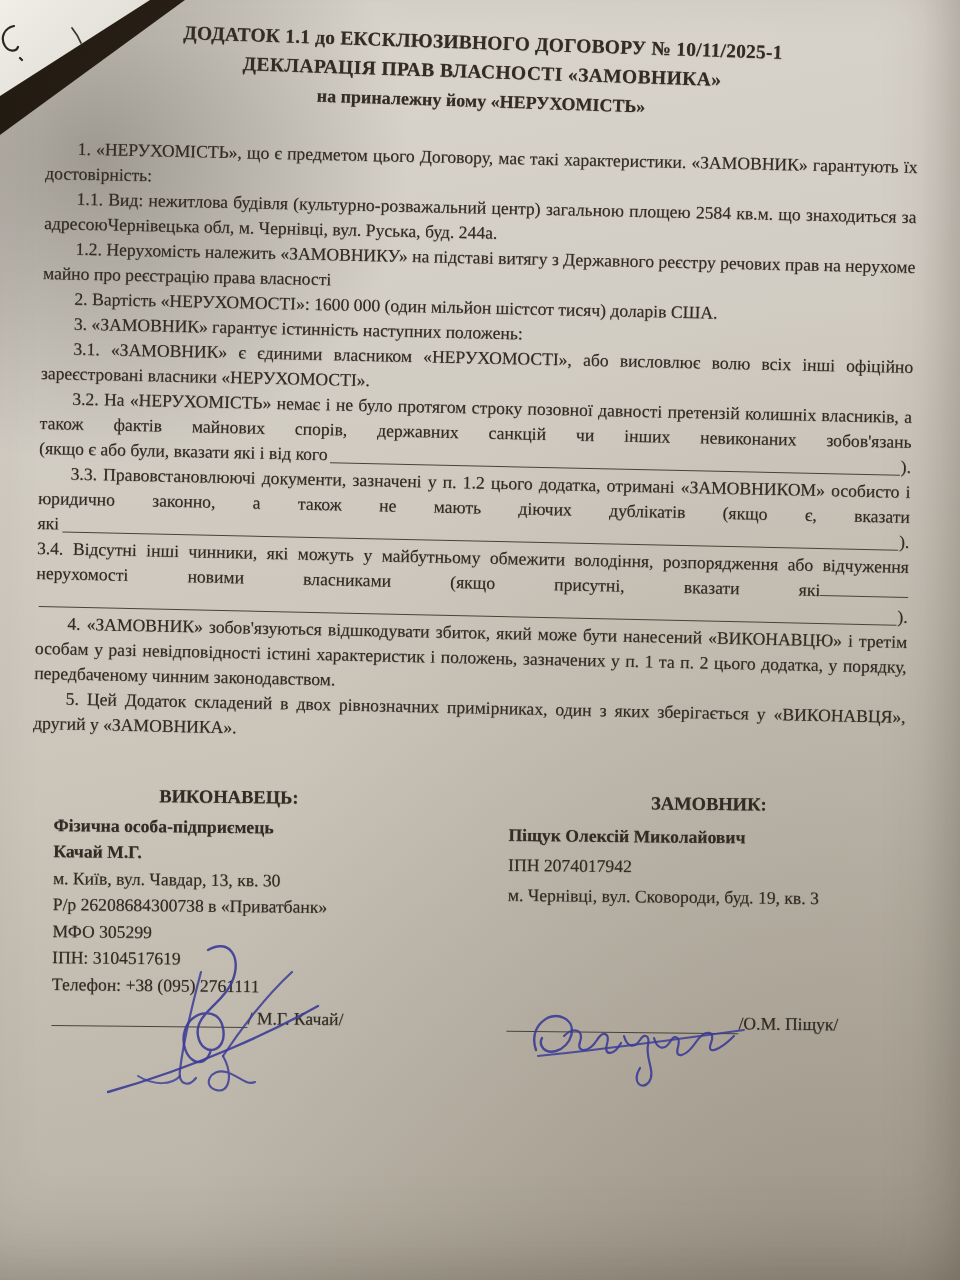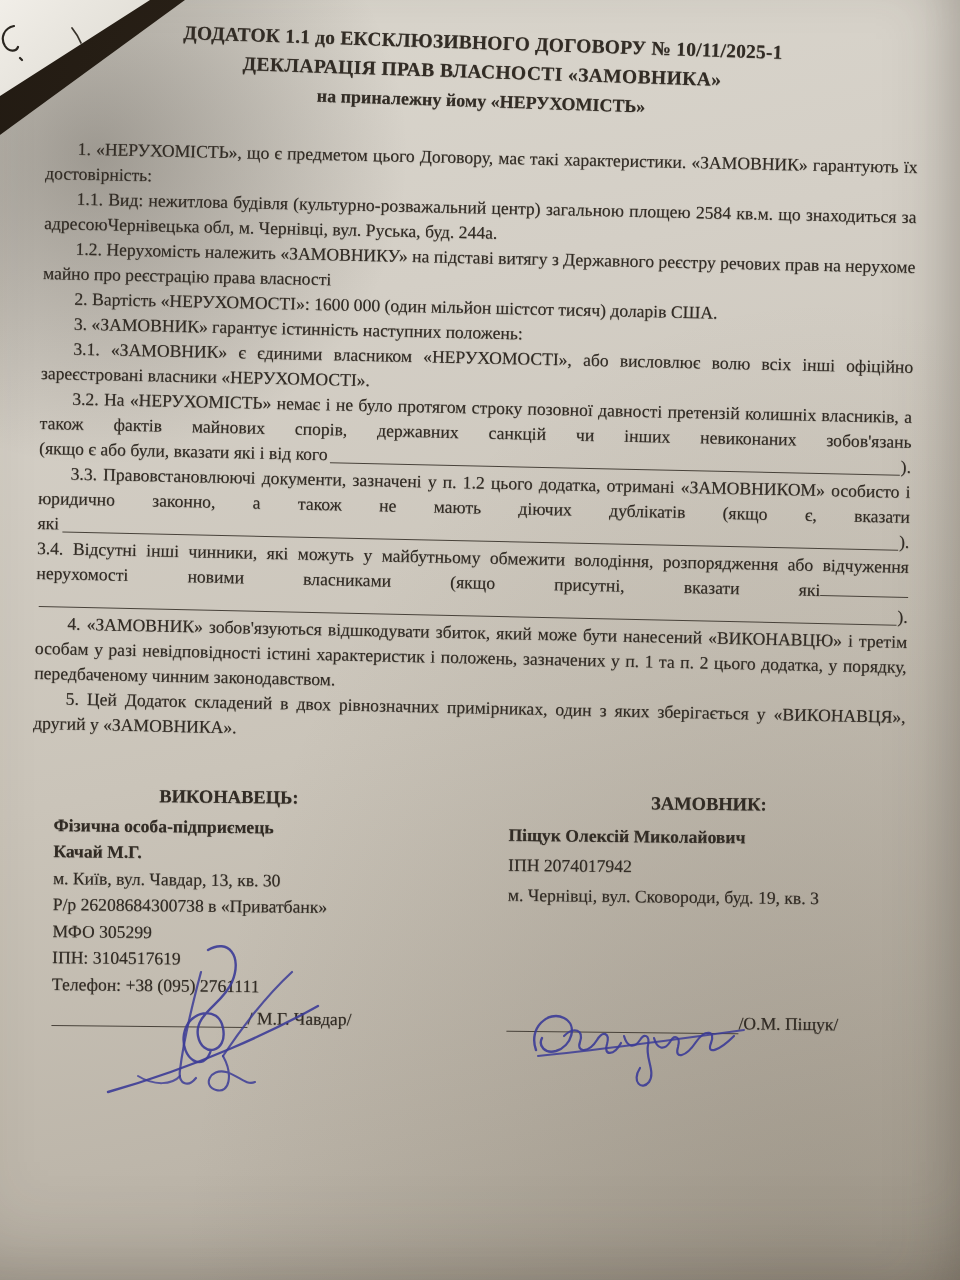--- a/index.html
+++ b/index.html
@@ -127,21 +127,21 @@
           <div class="sig-heading">ВИКОНАВЕЦЬ:</div>
           <div class="b">Фізична особа-підприємець</div>
           <div class="b">Качай М.Г.</div>
           <div>м. Київ, вул. Чавдар, 13, кв. 30</div>
           <div>Р/р 26208684300738 в «Приватбанк»</div>
           <div>МФО 305299</div>
           <div>ІПН: 3104517619</div>
           <div>Телефон: +38 (095) 2761111</div>
           <div class="sig-row">
             <span class="sig-rule"></span>
-            <span>/ М.Г. Чавдар/</span>
+            <span>/ М.Г. Качай/</span>
           </div>
         </div>
 
         <div class="sig-col right">
           <div class="sig-heading">ЗАМОВНИК:</div>
           <div class="b">Піщук Олексій Миколайович</div>
           <div>ІПН 2074017942</div>
           <div>м. Чернівці, вул.  Сковороди, буд. 19, кв. 3</div>
           <div class="sig-row">
             <span class="sig-rule"></span>

